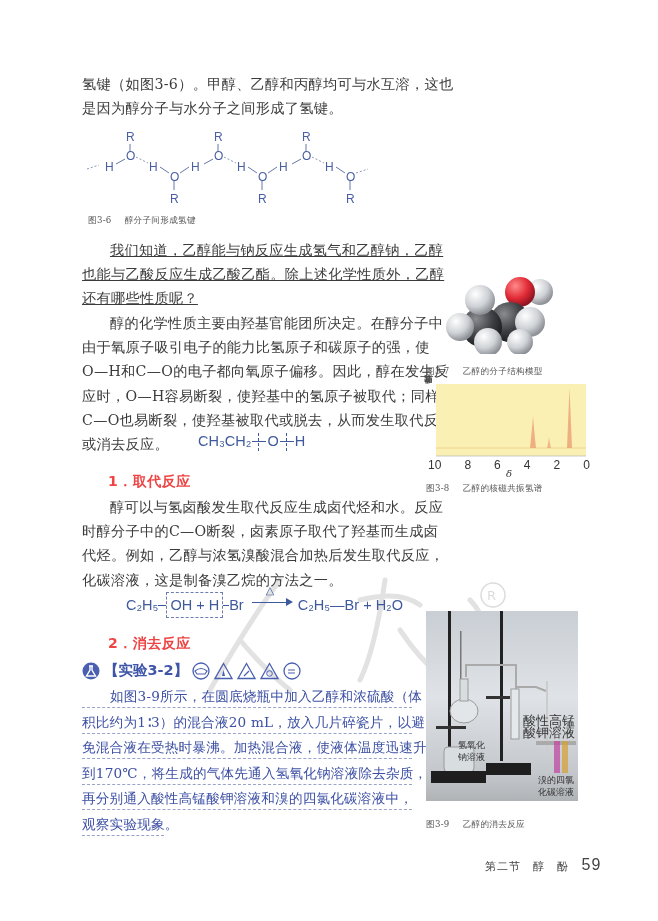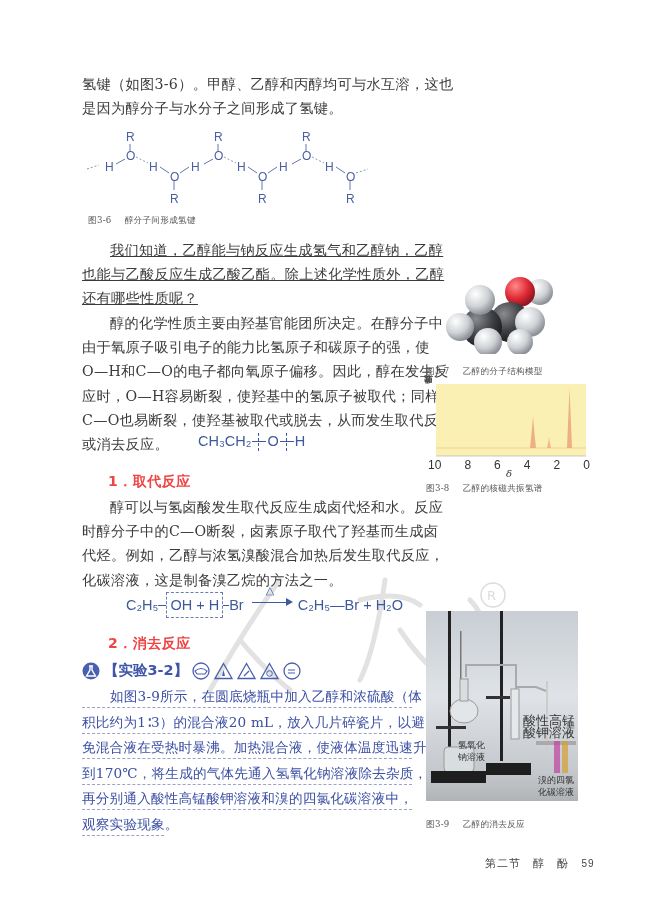--- a/index.html
+++ b/index.html
@@ -10,21 +10,21 @@
   .para .line { display:block; white-space:nowrap; }
   .indent { padding-left:28px; }
   .caption { position:absolute; font-size:8.6px; color:#555; letter-spacing:0.3px; white-space:nowrap; }
   .caption .num { margin-right:10px; }
   .heading { position:absolute; left:108px; font-size:14px; font-weight:bold; color:#ef4444; font-family:"DejaVu Sans", sans-serif; letter-spacing:0.5px; }
   .formula { position:absolute; font-family:"Liberation Sans", sans-serif; color:#3f5a9c; font-size:14.5px; white-space:nowrap; }
   .exp-title { position:absolute; left:82px; top:661px; display:flex; align-items:center; gap:4px; color:#3f56a8; font-weight:bold; font-family:"DejaVu Sans", sans-serif; font-size:14.5px; }
   .exp-text { position:absolute; left:82px; width:330px; font-size:13.6px; line-height:24.6px; color:#3c4fa3; font-family:"DejaVu Serif", serif; letter-spacing:0.2px; }
   .exp-text .line { display:block; white-space:nowrap; border-bottom:1px dashed #9aa3c9; height:23px; margin-bottom:1.6px; }
   .footer { position:absolute; left:485px; top:856px; font-size:11px; color:#444; letter-spacing:1px; white-space:nowrap; }
-  .footer .pg { font-family:"Liberation Sans", sans-serif; font-size:10px; margin-left:8px; }
+  .footer .pg { font-family:"Liberation Sans", sans-serif; font-size:16px; margin-left:8px; }
   .watermark { position:absolute; pointer-events:none; }
 </style>
 </head>
 <body>
 
 <svg class="watermark" style="left:170px;top:560px" width="480" height="150" viewBox="0 0 480 150">
   <g fill="none" stroke="#e2e2e2" stroke-width="5" stroke-linecap="round">
     <path d="M40 130 Q80 60 110 20"></path>
     <path d="M70 80 Q95 110 120 130"></path>
     <path d="M190 40 Q230 30 250 45 M215 20 Q205 90 190 120 M230 70 Q250 100 270 115"></path>

